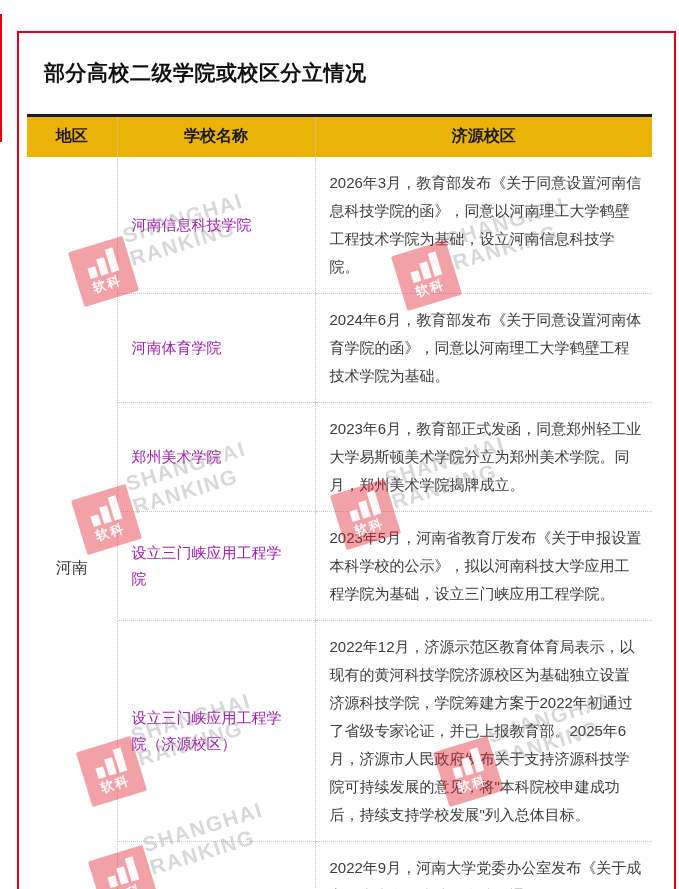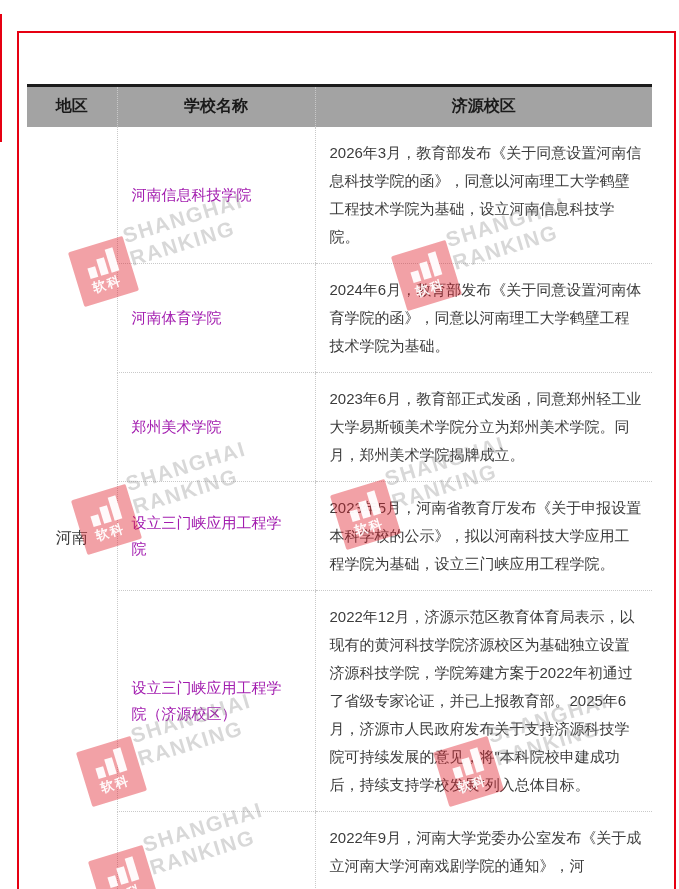--- a/index.html
+++ b/index.html
@@ -35,21 +35,21 @@
   table.colleges {
     border-collapse:collapse; table-layout:fixed;
     width:625px; margin-top:26px;
     font-size:15px;
   }
   col.c-region { width:90px; }
   col.c-school { width:198px; }
   col.c-detail { width:337px; }
 
   thead th {
-    background:#a3a3a3;
+    background:#eab308;
     border-top:3px solid #1c1c1c;
     height:41px;
     font-size:16px; font-weight:700; color:#1a1a1a;
     text-align:center; vertical-align:middle;
   }
   thead th + th { border-left:1px dotted #c9c9c9; }
 
   tbody td { border-bottom:1px dotted #c9c9c9; vertical-align:middle; }
   td.region-cell {
     text-align:center; font-size:16px; color:#3c3c3c;
@@ -89,20 +89,21 @@
     font-weight:700; font-size:21px; line-height:24px; letter-spacing:1.5px;
     color:rgba(125,125,125,0.30); white-space:nowrap;
   }
 </style>
 </head>
 <body>
 
 <div class="edge-strip"></div>
 
 <div class="card">
+  <h1 class="title">部分高校二级学院或校区分立情况</h1>
 
   <table class="colleges">
     <colgroup>
       <col class="c-region">
         <col class="c-school">
         <col class="c-detail">
     </colgroup>
     <thead>
       <tr>
         <th>地区</th>

